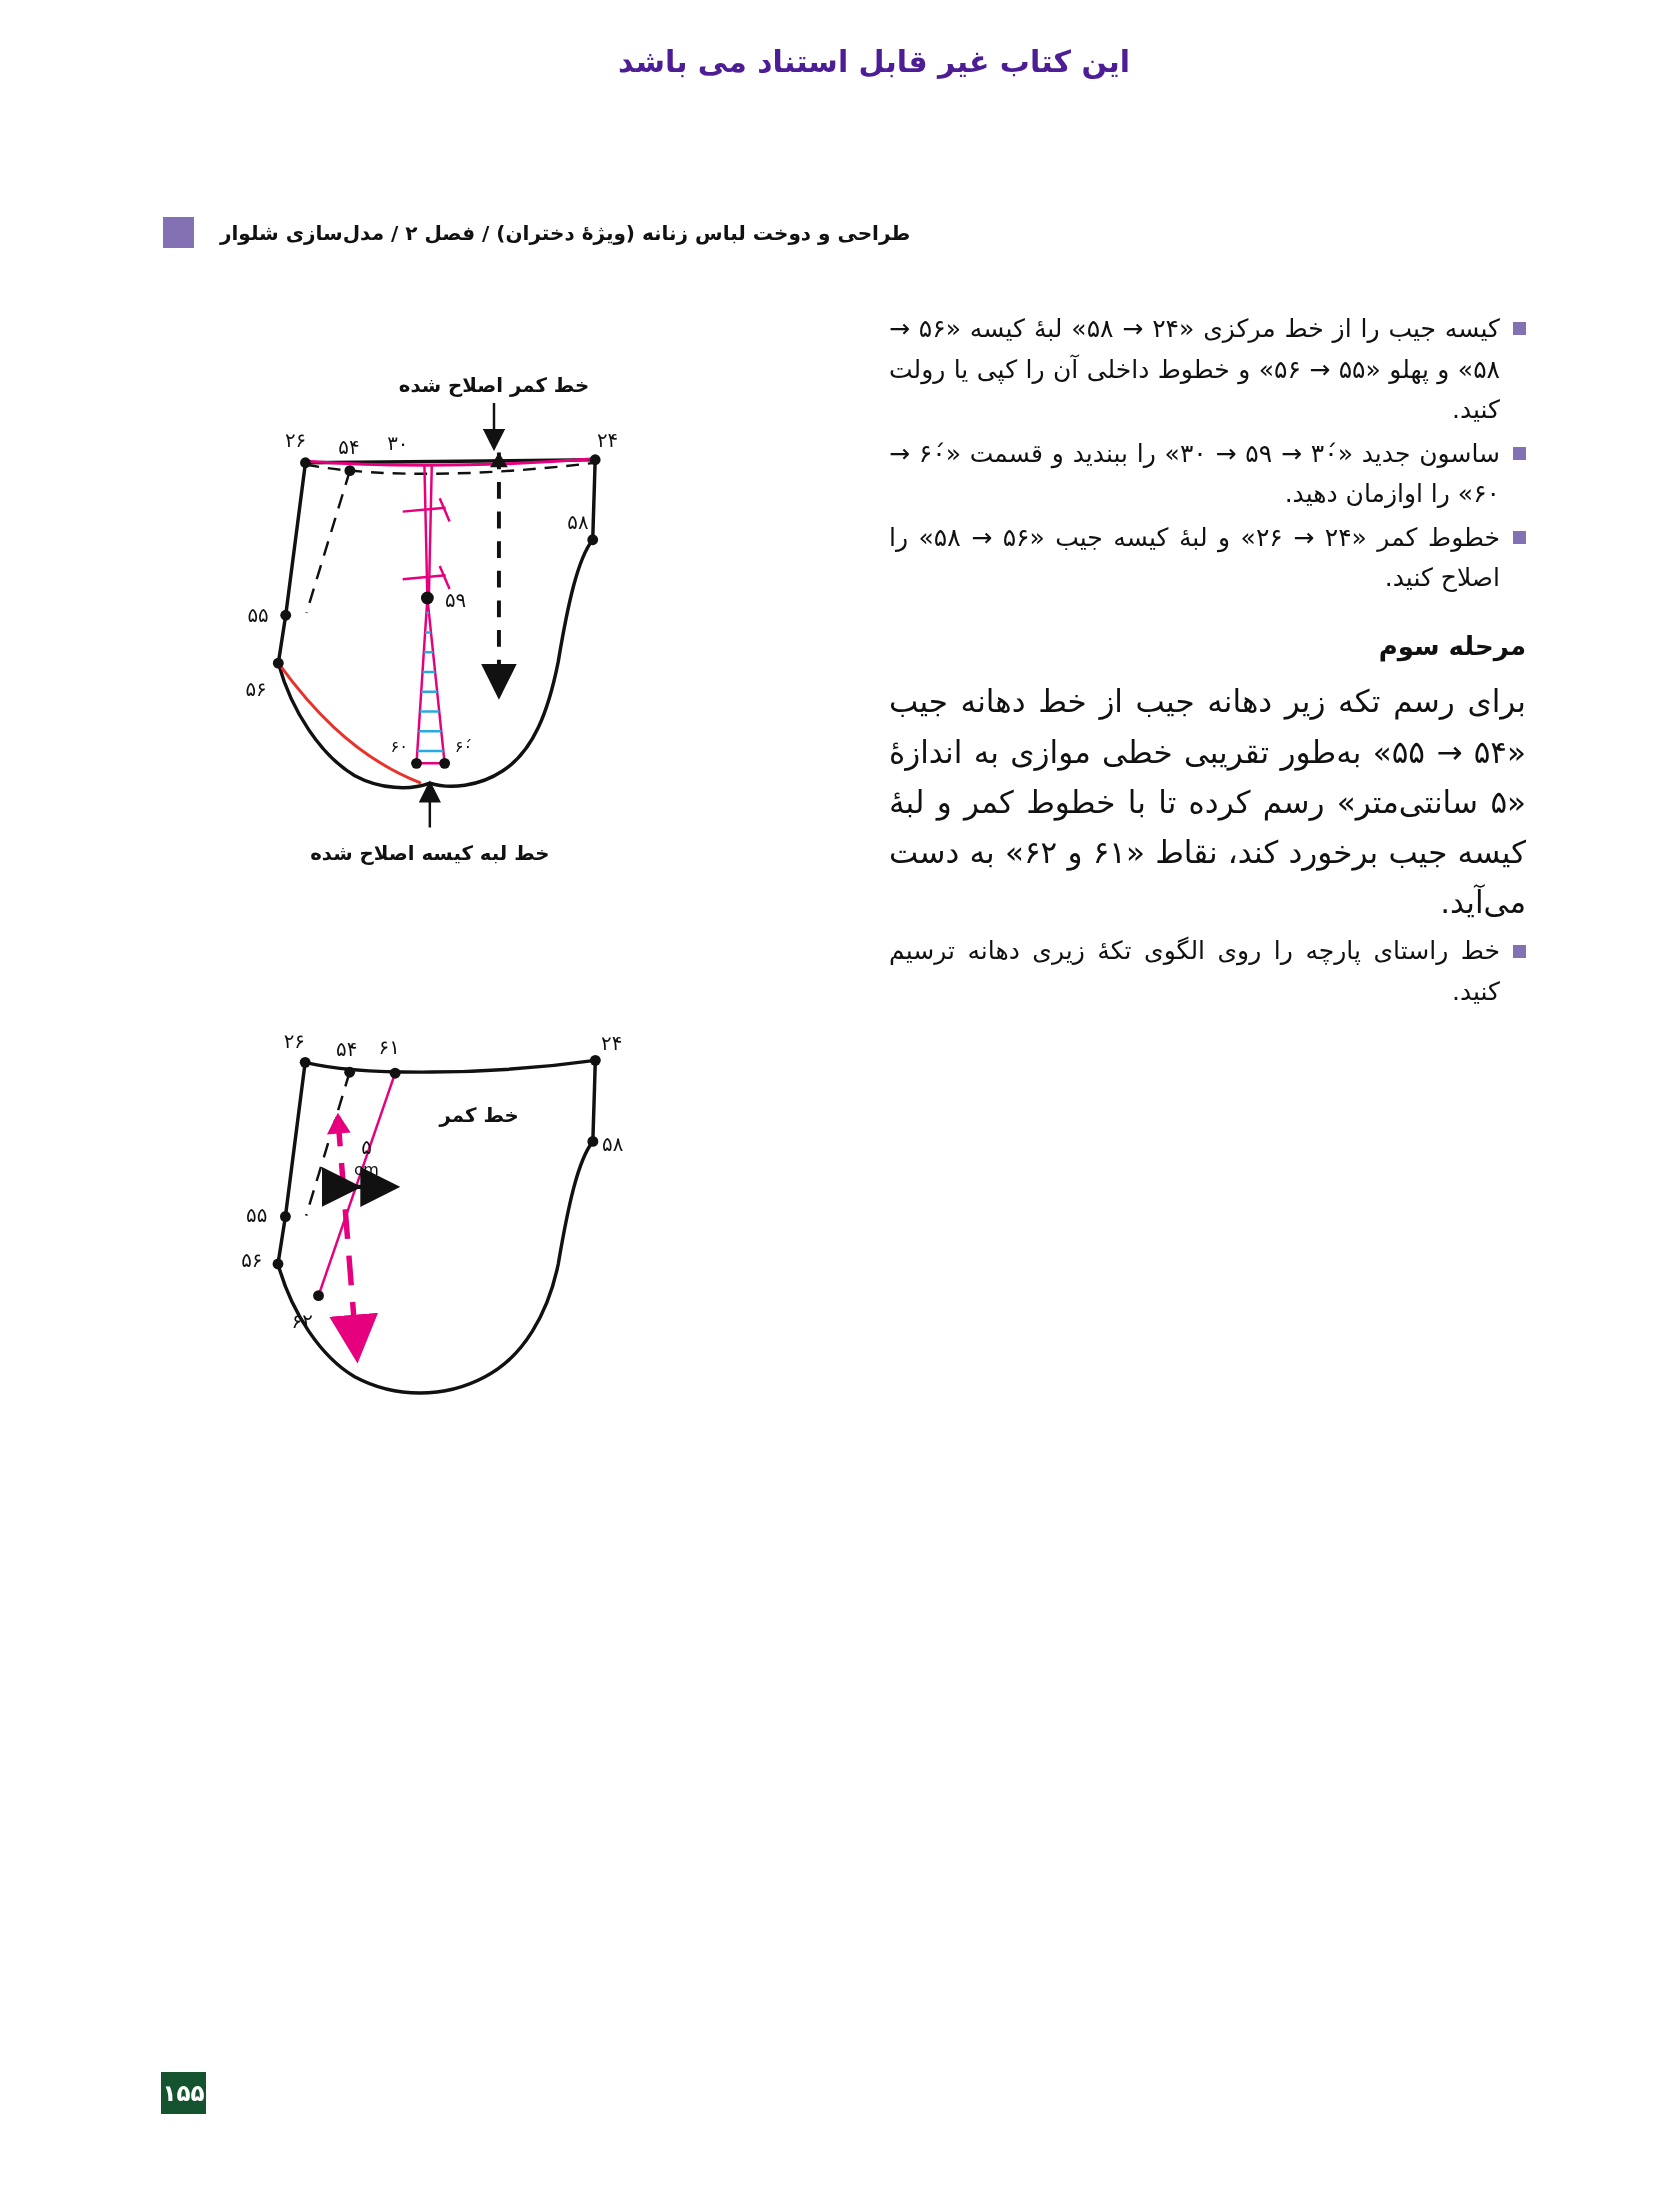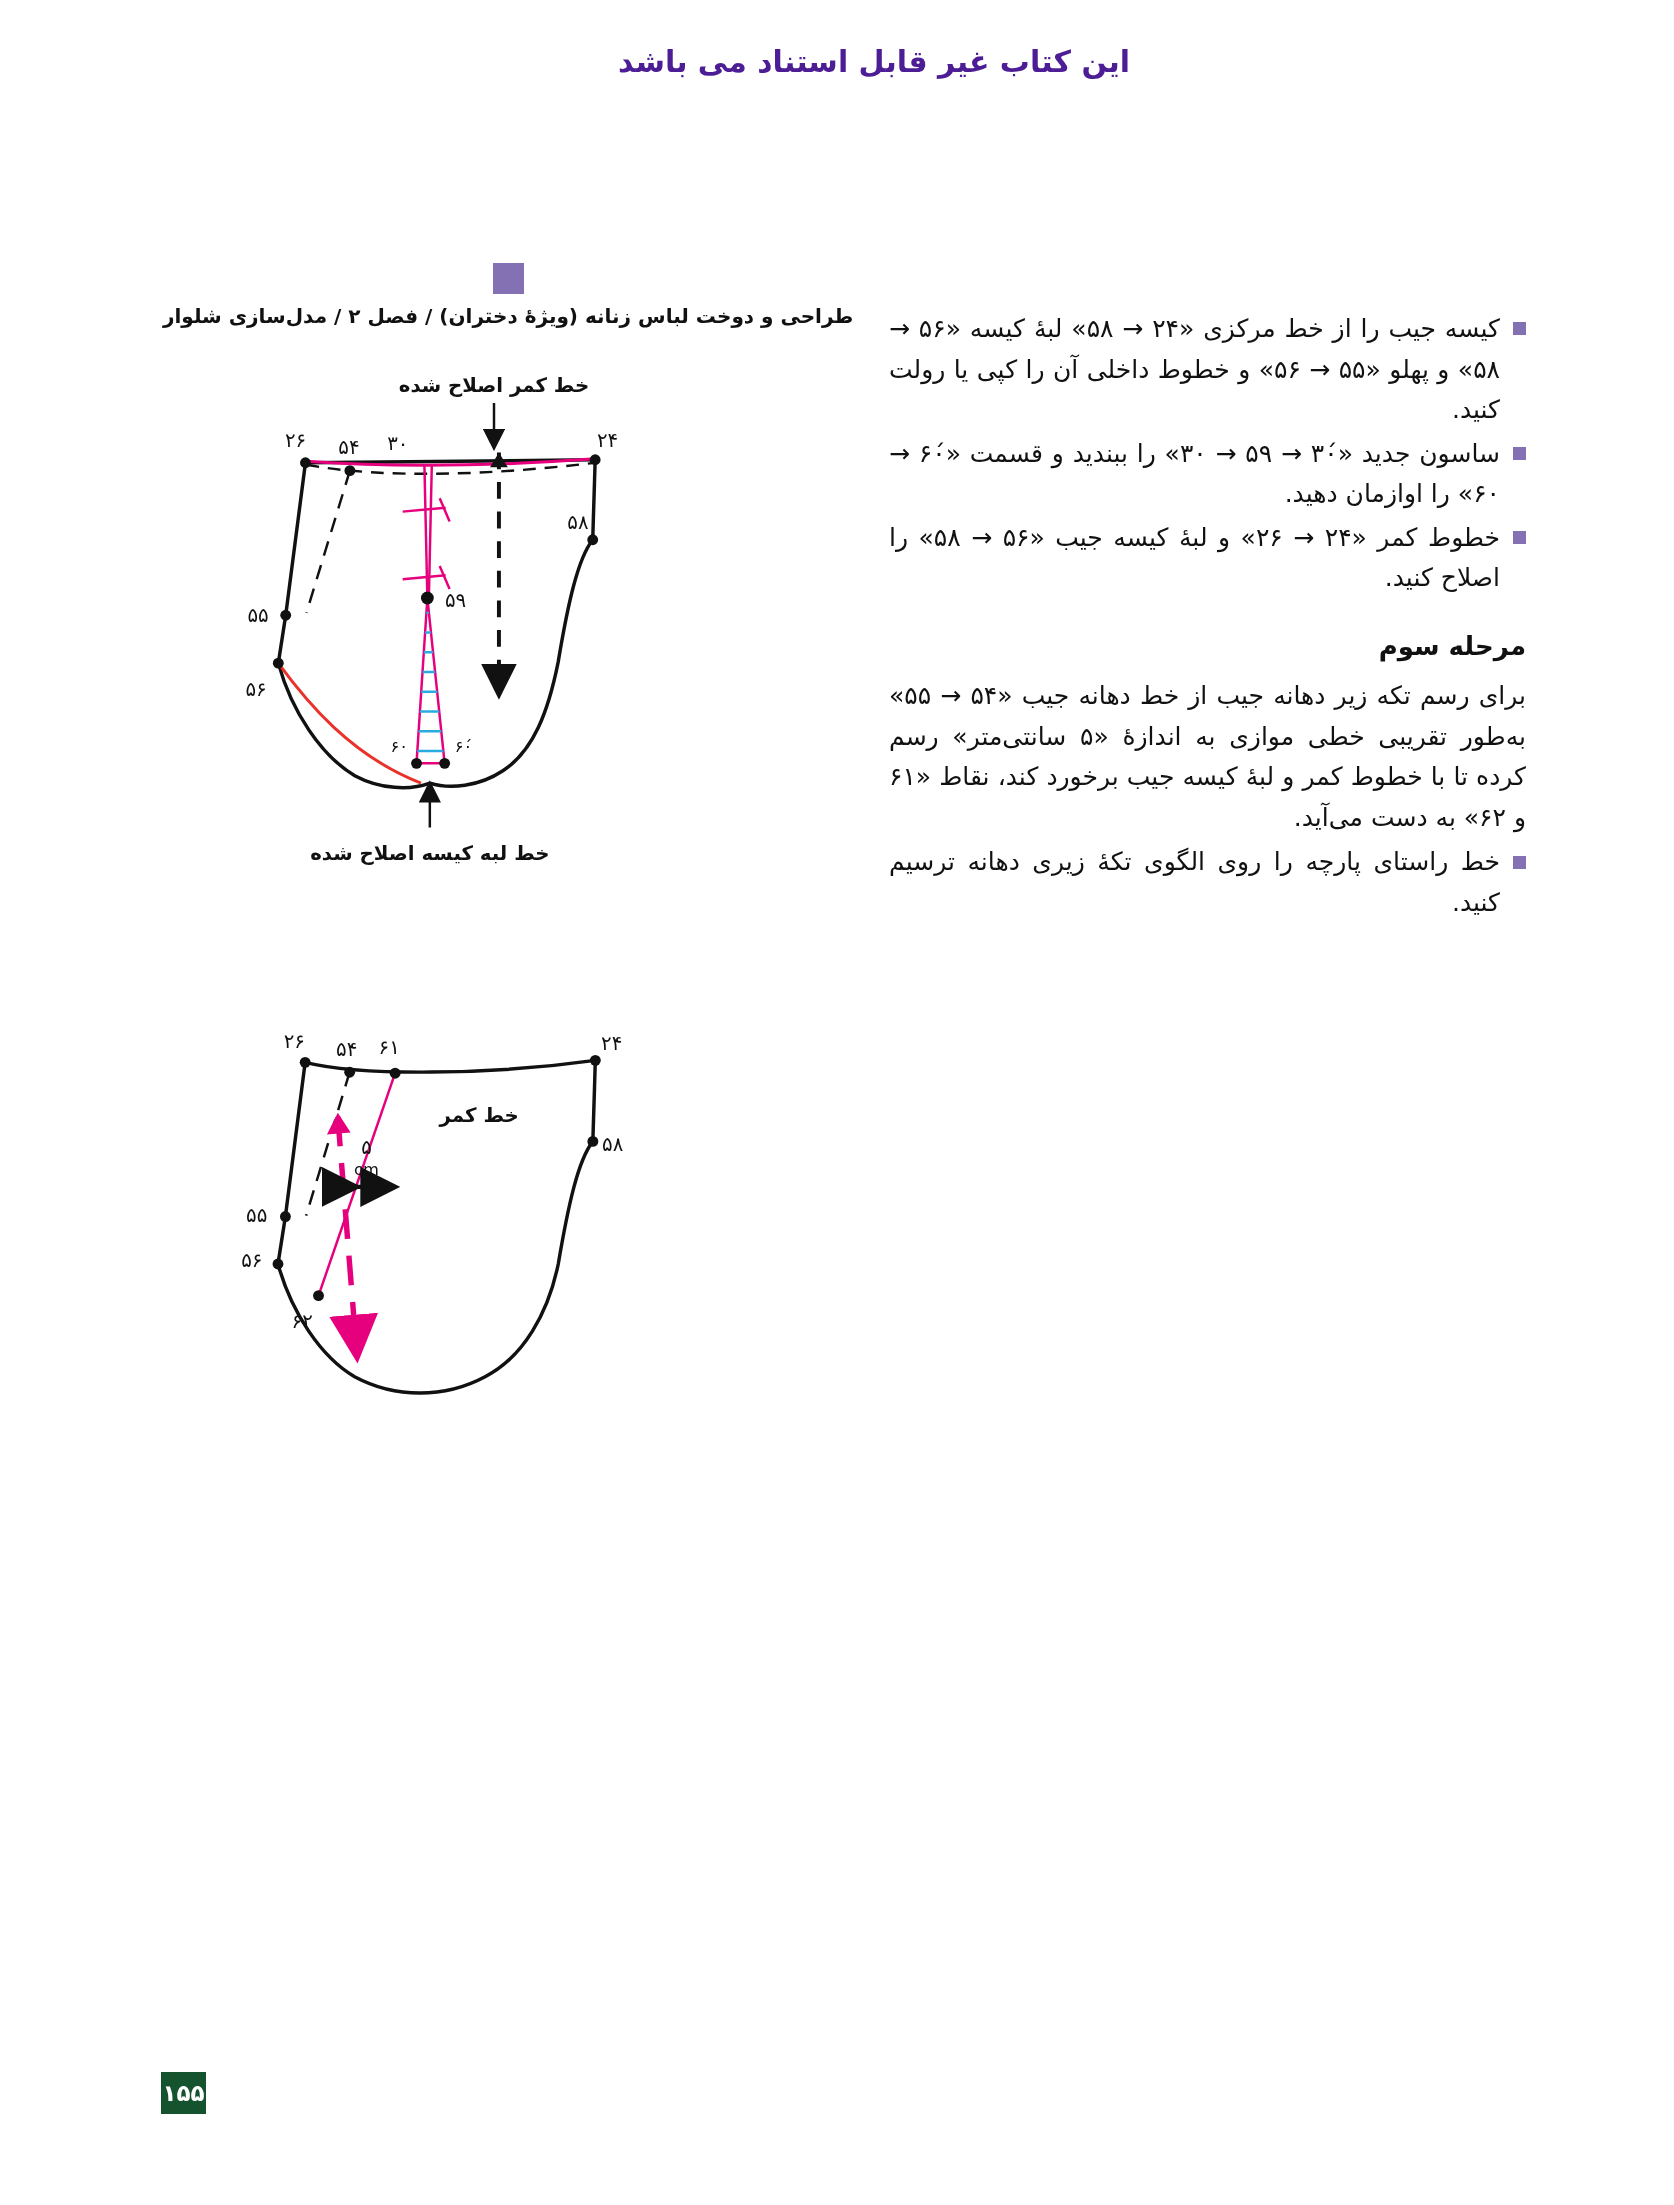--- a/index.html
+++ b/index.html
@@ -30,25 +30,24 @@
     direction: rtl;
     margin-left: 37px;
   }
 
   
   #running-head {
     position: absolute;
     top: 217px;
     left: 163px;
     display: flex;
-    flex-direction: column;
+    flex-direction: row;
     align-items: center;
-    gap: 10px;
+    gap: 26px;
     direction: ltr;
-    margin-top: 46px;
   }
   #running-head .mark {
     width: 31px;
     height: 31px;
     background: #8471b3;
     flex: 0 0 auto;
   }
   #running-head .txt {
     font-size: 20px;
     font-weight: 700;
@@ -90,21 +89,21 @@
   }
   .bullet-item .bullet-square {
     position: absolute;
     right: 0;
     top: 13.3px;
     width: 13px;
     height: 13px;
     background: #8471b3;
   }
   .body-para {
-    font-size: 25px;
+    font-size: 31px;
     line-height: 1.62;
     color: #111111;
     margin: 0 0 4px 0;
     text-align: justify;
     text-justify: inter-word;
   }
   .line-note {
     font-size: 25px;
     line-height: 1.62;
     color: #111111;

